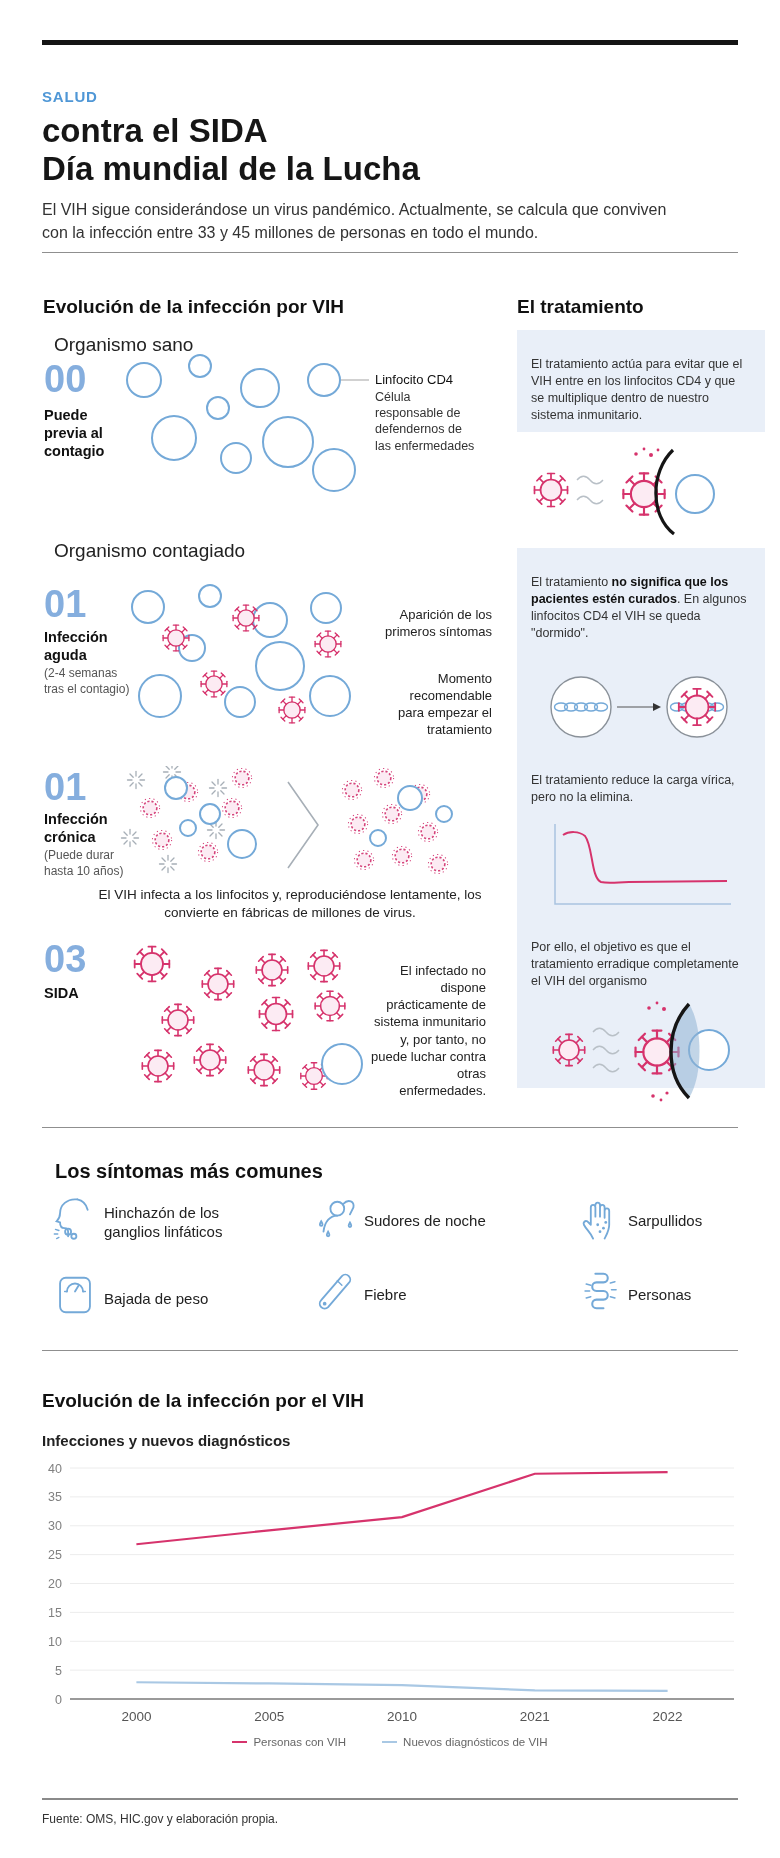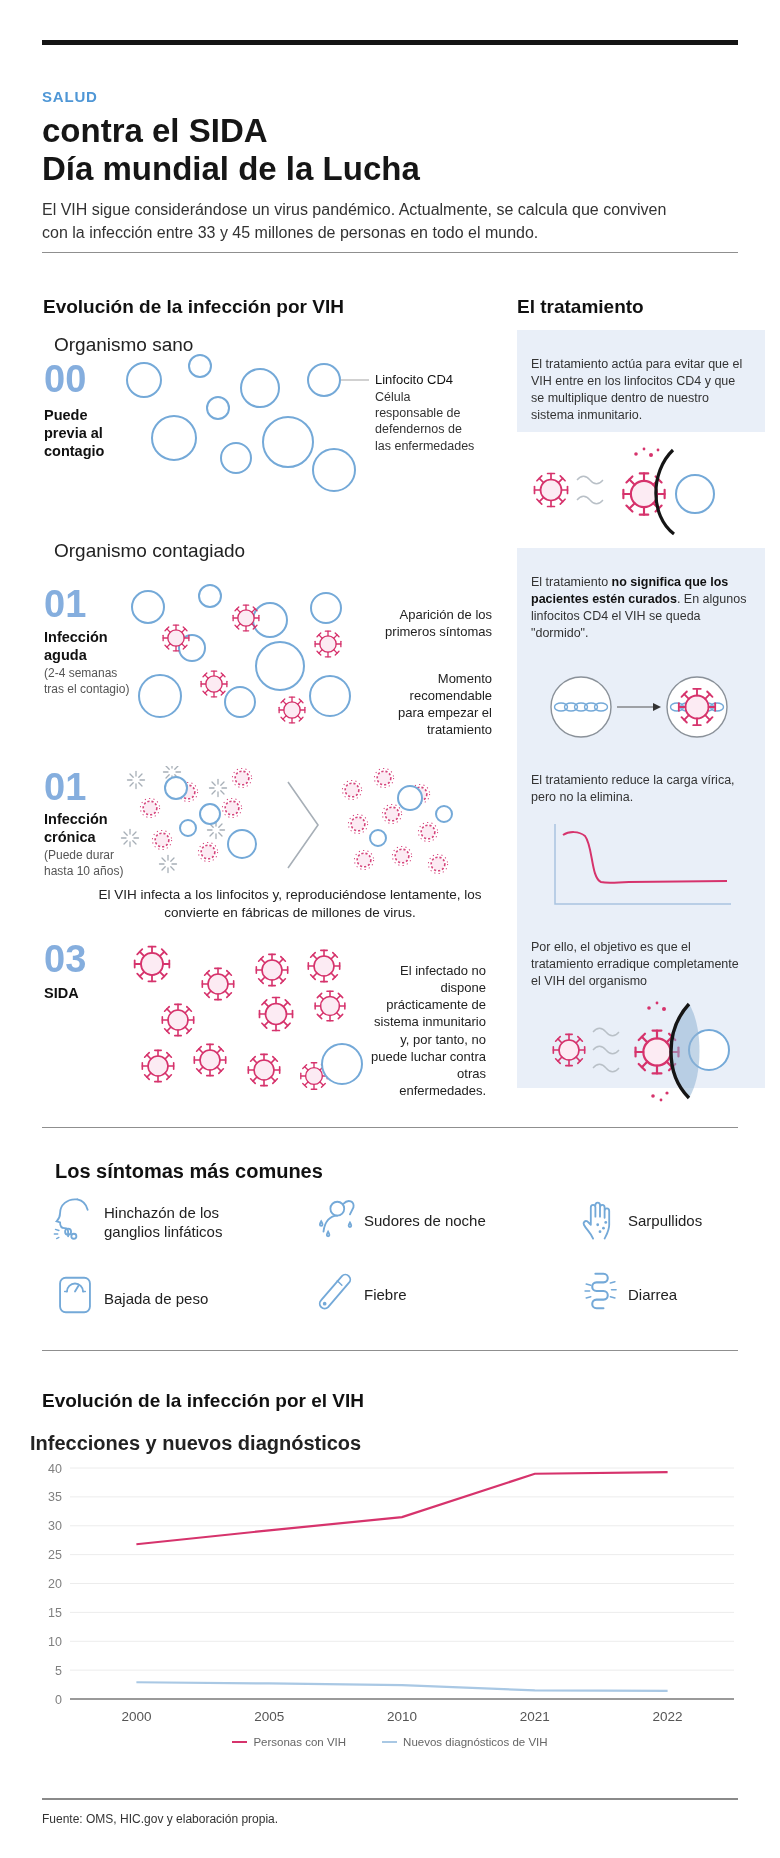--- a/index.html
+++ b/index.html
@@ -350,26 +350,26 @@
   <div class="abs sym-label" style="left:364px;top:1286px;width:120px">Fiebre</div>
 
   <div class="abs" style="left:577px;top:1268px">
     <svg class="sym-icon" viewBox="0 0 40 40">
         <g fill="none" stroke="#74a9d8" stroke-width="1.8" stroke-linecap="round">
       <path d="M16,5 h7 c5,0 5,7.5 0,7.5 h-6 c-5,0 -5,7.5 0,7.5 h6 c5,0 5,7.5 0,7.5 h-6 c-5,0 -5,7.5 0,7.5 h6"></path>
       <path d="M8,14 l4,1 M7,20 h4 M8,26 l4,-1 M33,12 l-4,1 M34,19 h-4 M33,26 l-4,-1" stroke-width="1.3"></path>
     </g>
       </svg>
   </div>
-  <div class="abs sym-label" style="left:628px;top:1286px;width:110px">Diarrea</div>
+  <div class="abs sym-label" style="left:628px;top:1286px;width:110px">Personas</div>
 
   <div class="abs divider" style="top:1350px"></div>
 
   <div class="abs h2" style="left:42px;top:1390px">Evolución de la infección por el VIH</div>
-  <div class="abs" style="left:30px;top:1432px;font-size:20px;font-weight:bold;color:#222">Infecciones y nuevos diagnósticos</div>
+  <div class="abs" style="left:42px;top:1432px;font-size:15px;font-weight:bold;color:#222">Infecciones y nuevos diagnósticos</div>
   <svg id="main-chart" class="abs" style="left:42px;top:1452px" width="696" height="275" viewBox="0 0 696 275">
       <line x1="28" y1="247" x2="692" y2="247" stroke="#9a9a9a" stroke-width="2"></line>
       <text x="20" y="251.5" text-anchor="end" font-size="12.5" fill="#808080">0</text>
       <line x1="28" y1="218.125" x2="692" y2="218.125" stroke="#ececec" stroke-width="1"></line>
       <text x="20" y="222.625" text-anchor="end" font-size="12.5" fill="#808080">5</text>
       <line x1="28" y1="189.25" x2="692" y2="189.25" stroke="#ececec" stroke-width="1"></line>
       <text x="20" y="193.75" text-anchor="end" font-size="12.5" fill="#808080">10</text>
       <line x1="28" y1="160.375" x2="692" y2="160.375" stroke="#ececec" stroke-width="1"></line>
       <text x="20" y="164.875" text-anchor="end" font-size="12.5" fill="#808080">15</text>
       <line x1="28" y1="131.5" x2="692" y2="131.5" stroke="#ececec" stroke-width="1"></line>

